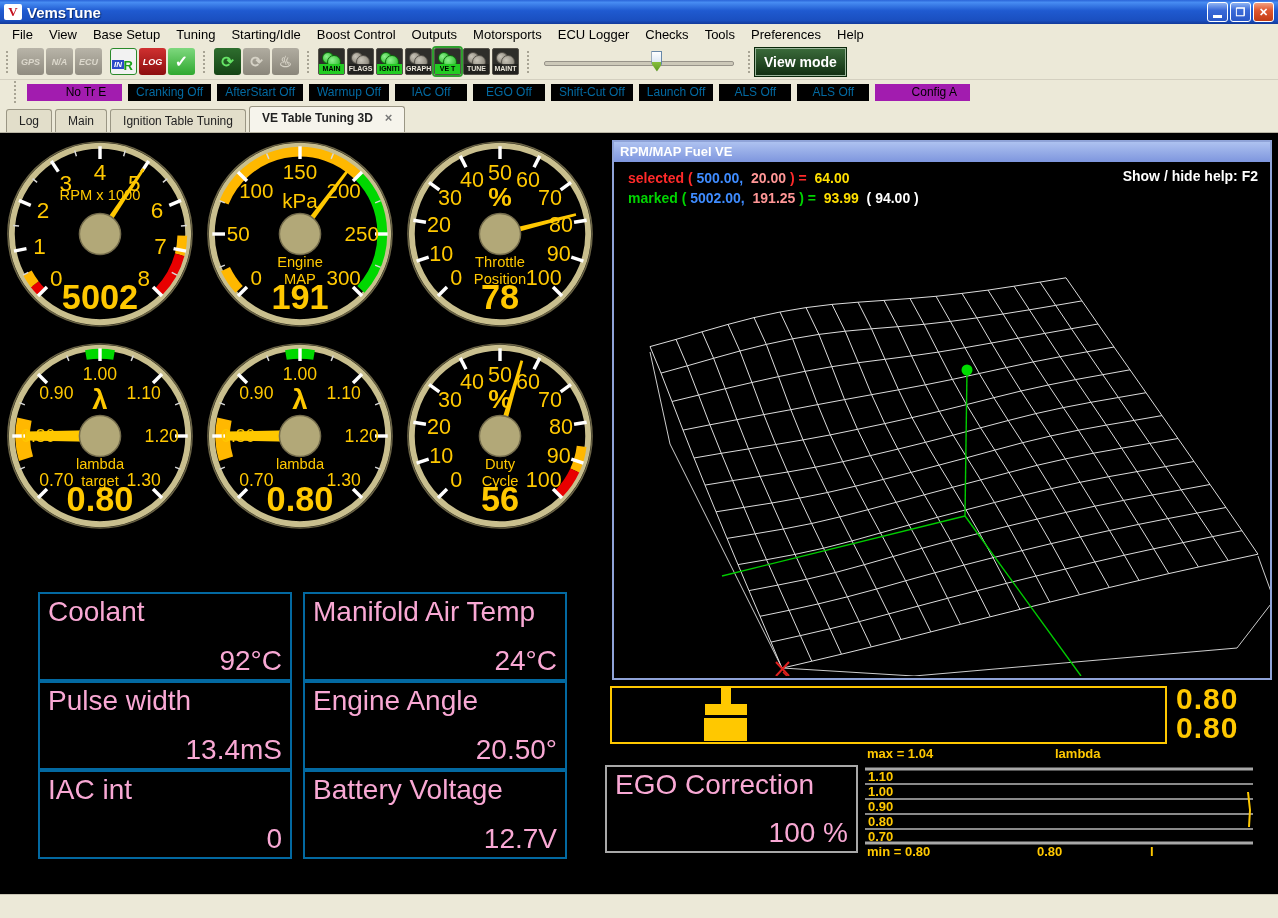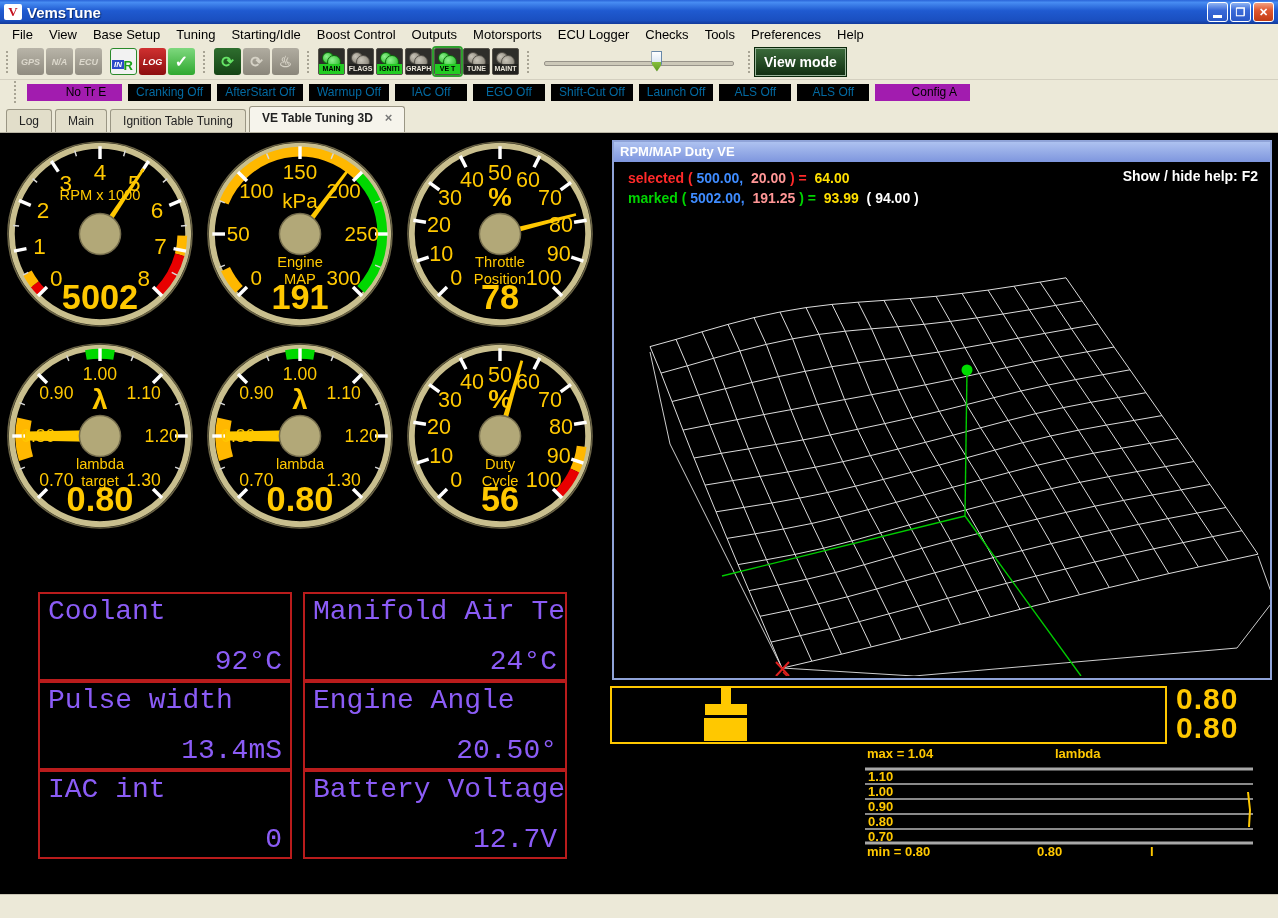--- a/index.html
+++ b/index.html
@@ -54,21 +54,21 @@
   .sseg.on{background:#a21caf;color:#000;padding-left:31px;}
   
   .tabbar{position:absolute;left:0;top:104px;width:100%;height:29px;background:#ECE9D8;border-bottom:1px solid #b8b4a4;padding-left:6px;display:flex;align-items:flex-end;gap:3px;box-sizing:border-box;}
   .tab{height:22px;line-height:22px;padding:0 12px;font-size:12px;background:#e2deca;border:1px solid #9a9684;border-bottom:none;border-radius:3px 3px 0 0;color:#222;white-space:nowrap;}
   .tab.active{background:#f6f4ec;font-weight:bold;height:25px;display:flex;align-items:flex-start;gap:12px;margin-top:20px;}
   .tab .closex{color:#777;font-weight:bold;font-size:13px;}
   
   .main{position:absolute;left:0;top:133px;width:1278px;height:761px;background:#000;}
   .bottombar{position:absolute;left:0;top:894px;width:1278px;height:24px;background:#ECE9D8;border-top:1px solid #c8c4b4;}
   .gauge-host{position:absolute;width:196px;height:196px;}
-  .ibox{position:absolute;border:2px solid #b91c1c;background:#000;color:#8b5cf6;overflow:hidden;font-family:Liberation Mono, monospace;}
+  .ibox{position:absolute;border:2px solid #0369a1;background:#000;color:#f9a8d4;overflow:hidden;}
   .ibox .lbl{position:absolute;left:8px;top:2px;font-size:28px;white-space:nowrap;}
   .ibox .val{position:absolute;right:8px;bottom:2px;font-size:28px;white-space:nowrap;}
   
   .panel3d{position:absolute;left:612px;top:140px;width:656px;height:536px;border:2px solid #8fa3d8;background:#000;}
   .p3d-title{height:20px;background:linear-gradient(180deg,#aec2f0,#7e96de);color:#fff;font-weight:bold;font-size:13px;line-height:20px;padding-left:6px;}
   .p3d-content{position:relative;width:656px;height:514px;overflow:hidden;}
   .readout{position:absolute;left:14px;top:6px;font-size:14px;font-weight:bold;line-height:20px;white-space:pre;}
   .help{position:absolute;right:12px;top:6px;color:#fff;font-size:14px;font-weight:bold;}
   
   .lbar{position:absolute;left:610px;top:686px;width:553px;height:54px;border:2px solid #FFC800;background:#000;}
@@ -456,21 +456,21 @@
         <div class="lbl">IAC int</div>
         <div class="val">0</div>
       </div>
       <div class="ibox" style="left: 303px; top: 770px; width: 260px; height: 85px;">
         <div class="lbl">Battery Voltage</div>
         <div class="val">12.7V</div>
       </div>
     </div>
 
   <div class="panel3d">
-    <div class="p3d-title">RPM/MAP Duty VE</div>
+    <div class="p3d-title">RPM/MAP Fuel VE</div>
     <div class="p3d-content">
       <svg id="wiresvg" width="656" height="514" viewBox="0 0 656 514">
           <path d="M 36.0 184.6 L 62.0 177.4 L 88.0 169.8 L 114.0 162.4 L 140.0 155.6 L 166.0 150.0 L 192.0 145.6 L 218.0 142.4 L 244.0 140.2 L 270.0 138.4 L 296.0 136.5 L 322.0 134.3 L 348.0 131.4 L 374.0 128.1 L 400.0 124.2 L 426.0 120.1 L 452.0 115.8" stroke="#e8e8e8" stroke-width="1" fill="none" opacity="0.95"></path>
           <path d="M 47.0 211.1 L 73.3 203.8 L 99.6 196.3 L 125.9 189.0 L 152.3 182.4 L 178.6 176.8 L 204.9 172.4 L 231.2 169.2 L 257.5 166.8 L 283.8 164.7 L 310.1 162.3 L 336.4 159.4 L 362.8 155.9 L 389.1 152.0 L 415.4 147.8 L 441.7 143.4 L 468.0 138.9" stroke="#e8e8e8" stroke-width="1" fill="none" opacity="0.95"></path>
           <path d="M 58.0 239.5 L 84.6 233.1 L 111.3 226.7 L 137.9 220.5 L 164.5 214.6 L 191.1 209.3 L 217.8 204.7 L 244.4 200.7 L 271.0 197.3 L 297.6 193.9 L 324.3 190.1 L 350.9 185.7 L 377.5 181.0 L 404.1 176.2 L 430.8 171.4 L 457.4 166.7 L 484.0 162.0" stroke="#e8e8e8" stroke-width="1" fill="none" opacity="0.95"></path>
           <path d="M 69.0 268.1 L 95.9 262.8 L 122.9 257.7 L 149.8 252.6 L 176.8 247.7 L 203.7 242.6 L 230.6 237.6 L 257.6 232.7 L 284.5 227.8 L 311.4 222.8 L 338.4 217.4 L 365.3 211.5 L 392.3 205.6 L 419.2 199.9 L 446.1 194.7 L 473.1 189.8 L 500.0 185.0" stroke="#e8e8e8" stroke-width="1" fill="none" opacity="0.95"></path>
           <path d="M 80.0 296.0 L 107.3 291.3 L 134.5 286.9 L 161.8 282.5 L 189.0 277.9 L 216.3 272.9 L 243.5 267.3 L 270.8 261.6 L 298.0 255.6 L 325.3 249.3 L 352.5 242.6 L 379.8 235.7 L 407.0 229.0 L 434.3 223.0 L 461.5 217.6 L 488.8 212.7 L 516.0 207.8" stroke="#e8e8e8" stroke-width="1" fill="none" opacity="0.95"></path>
           <path d="M 91.0 323.1 L 118.6 318.6 L 146.1 314.4 L 173.7 310.0 L 201.3 305.2 L 228.8 299.7 L 256.4 293.6 L 283.9 287.1 L 311.5 280.3 L 339.1 273.2 L 366.6 265.8 L 394.2 258.5 L 421.8 251.6 L 449.3 245.6 L 476.9 240.3 L 504.4 235.5 L 532.0 230.7" stroke="#e8e8e8" stroke-width="1" fill="none" opacity="0.95"></path>
           <path d="M 102.0 349.8 L 129.9 345.4 L 157.8 341.0 L 185.6 336.1 L 213.5 330.5 L 241.4 324.2 L 269.3 317.4 L 297.1 310.4 L 325.0 303.1 L 352.9 295.7 L 380.8 288.1 L 408.6 280.7 L 436.5 274.0 L 464.4 268.2 L 492.3 263.1 L 520.1 258.4 L 548.0 253.6" stroke="#e8e8e8" stroke-width="1" fill="none" opacity="0.95"></path>
           <path d="M 113.0 376.4 L 141.2 371.8 L 169.4 367.0 L 197.6 361.5 L 225.8 354.9 L 253.9 347.7 L 282.1 340.3 L 310.3 332.8 L 338.5 325.3 L 366.7 317.9 L 394.9 310.5 L 423.1 303.3 L 451.3 296.9 L 479.4 291.2 L 507.6 286.2 L 535.8 281.4 L 564.0 276.5" stroke="#e8e8e8" stroke-width="1" fill="none" opacity="0.95"></path>
@@ -514,20 +514,24 @@
   <div class="lbar" id="lbar">
     <div class="stem" style="left: 109.251px; top: 0px; width: 10px; height: 16px;"></div>
     <div class="crossb" style="left: 93.251px; top: 16px; width: 42px; height: 11px;"></div>
     <div class="blockb" style="left: 92.251px; top: 30px; width: 43px; height: 23px;"></div>
   </div>
   <div class="lvals">
     <div>0.80</div>
     <div>0.80</div>
   </div>
 
+  <div class="ibox egobox" style="left:605px;top:765px;width:249px;height:84px;">
+    <div class="lbl">EGO Correction</div>
+    <div class="val">100 %</div>
+  </div>
 
   <svg class="stripchart" id="stripchart" width="426" height="116" viewBox="0 0 426 116">
       <line x1="13" y1="23" x2="401" y2="23" stroke="#a8a8a8" stroke-width="3"></line>
       <line x1="13" y1="38" x2="401" y2="38" stroke="#8a8a8a" stroke-width="2"></line>
       <line x1="13" y1="53" x2="401" y2="53" stroke="#8a8a8a" stroke-width="2"></line>
       <line x1="13" y1="68" x2="401" y2="68" stroke="#8a8a8a" stroke-width="2"></line>
       <line x1="13" y1="83" x2="401" y2="83" stroke="#8a8a8a" stroke-width="2"></line>
       <line x1="13" y1="97" x2="401" y2="97" stroke="#a8a8a8" stroke-width="3"></line>
       <text x="15" y="12" font-size="13" fill="#FFC800" text-anchor="start" font-family="Liberation Sans, sans-serif" font-weight="bold">max = 1.04</text>
       <text x="203" y="12" font-size="13" fill="#FFC800" text-anchor="start" font-family="Liberation Sans, sans-serif" font-weight="bold">lambda</text>

